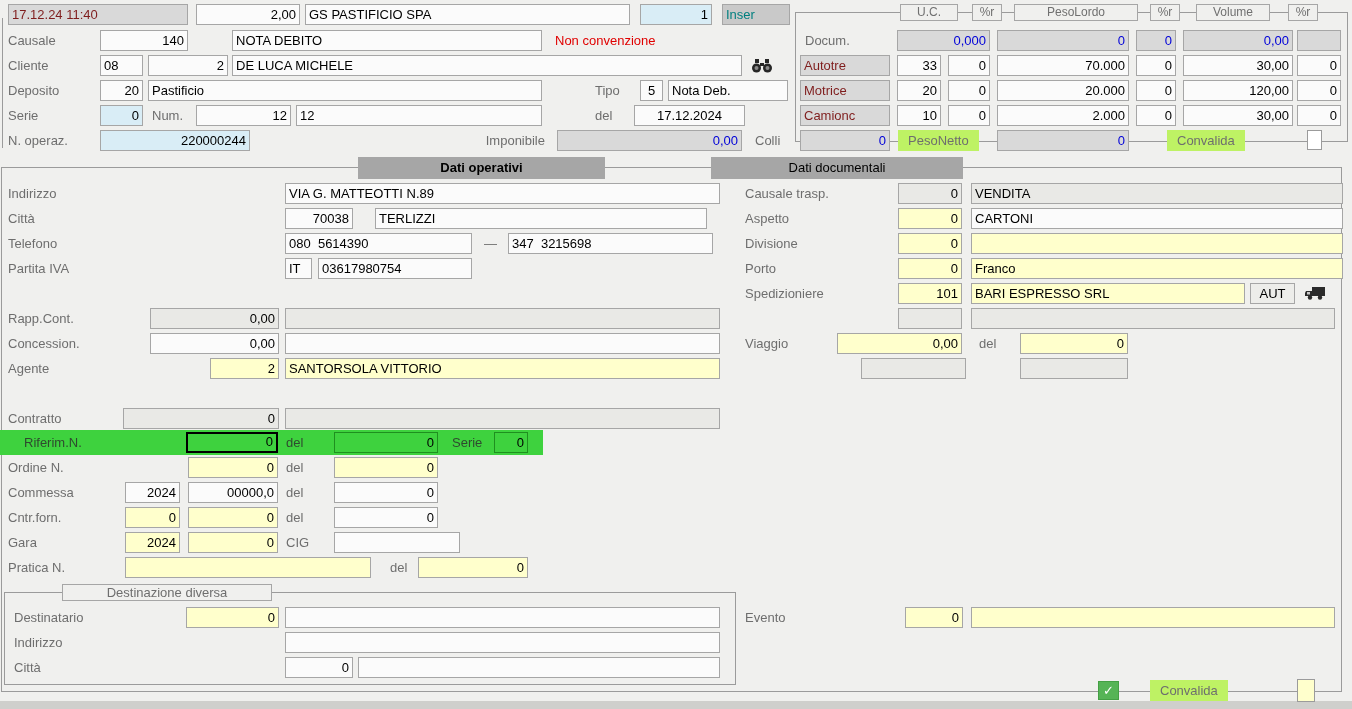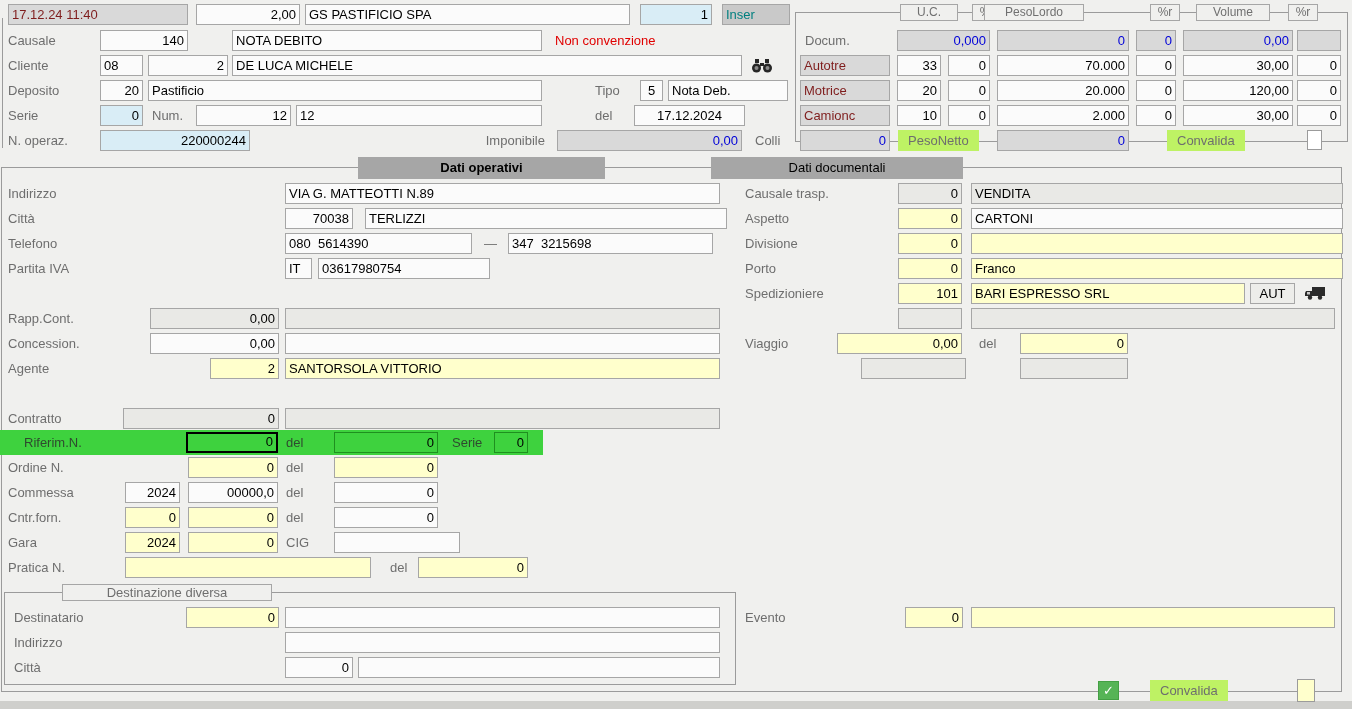--- a/index.html
+++ b/index.html
@@ -46,21 +46,21 @@
   <div style="position:absolute;left:0;top:701px;width:1352px;height:8px;background:#cfcfcc"></div>
 
   <div class="fld g teal" style="left:8px;top:4px;width:180px">17.12.24 11:40</div>
   <div class="fld num" style="left:196px;top:4px;width:104px">2,00</div>
   <div class="fld" style="left:305px;top:4px;width:325px">GS PASTIFICIO SPA</div>
   <div class="fld c num" style="left:640px;top:4px;width:72px">1</div>
   <div class="fld btn" style="left:722px;top:4px;width:68px">Inser</div>
 
   <div class="hdr" style="left:900px;top:4px;width:58px">U.C.</div>
   <div class="hdr" style="left:972px;top:4px;width:30px">%r</div>
-  <div class="hdr" style="left:984px;top:4px;width:100px">PesoLordo</div>
+  <div class="hdr" style="left:1014px;top:4px;width:124px">PesoLordo</div>
   <div class="hdr" style="left:1150px;top:4px;width:30px">%r</div>
   <div class="hdr" style="left:1196px;top:4px;width:74px">Volume</div>
   <div class="hdr" style="left:1288px;top:4px;width:30px">%r</div>
 
   <div class="lbl" style="left:8px;top:30px">Causale</div>
   <div class="fld num" style="left:100px;top:30px;width:88px">140</div>
   <div class="fld" style="left:232px;top:30px;width:310px">NOTA DEBITO</div>
   <div class="lbl" style="left:555px;top:30px;color:#e00000">Non convenzione</div>
 
   <div class="lbl" style="left:8px;top:55px">Cliente</div>
@@ -135,30 +135,30 @@
   <div class="fld num" style="left:1297px;top:105px;width:44px">0</div>
 
   <div class="tab" style="left:711px;top:157px;width:252px">Dati documentali</div>
   <div class="tab" style="left:358px;top:157px;width:247px;font-weight:bold">Dati operativi</div>
 
   <div class="lbl" style="left:8px;top:183px">Indirizzo</div>
   <div class="fld" style="left:285px;top:183px;width:435px">VIA G. MATTEOTTI N.89</div>
 
   <div class="lbl" style="left:8px;top:208px">Città</div>
   <div class="fld num" style="left:285px;top:208px;width:68px">70038</div>
-  <div class="fld" style="left:365px;top:208px;width:362px">TERLIZZI</div>
+  <div class="fld" style="left:375px;top:208px;width:332px">TERLIZZI</div>
 
   <div class="lbl" style="left:8px;top:233px">Telefono</div>
   <div class="fld" style="left:285px;top:233px;width:187px">080  5614390</div>
   <div class="lbl" style="left:484px;top:233px">—</div>
   <div class="fld" style="left:508px;top:233px;width:205px">347  3215698</div>
 
   <div class="lbl" style="left:8px;top:258px">Partita IVA</div>
   <div class="fld" style="left:285px;top:258px;width:27px">IT</div>
-  <div class="fld" style="left:318px;top:258px;width:172px">03617980754</div>
+  <div class="fld" style="left:318px;top:258px;width:154px">03617980754</div>
 
   <div class="lbl" style="left:745px;top:183px">Causale trasp.</div>
   <div class="fld dis num" style="left:898px;top:183px;width:64px">0</div>
   <div class="fld dis" style="left:971px;top:183px;width:372px">VENDITA</div>
 
   <div class="lbl" style="left:745px;top:208px">Aspetto</div>
   <div class="fld y num" style="left:898px;top:208px;width:64px">0</div>
   <div class="fld" style="left:971px;top:208px;width:372px">CARTONI</div>
 
   <div class="lbl" style="left:745px;top:233px">Divisione</div>

